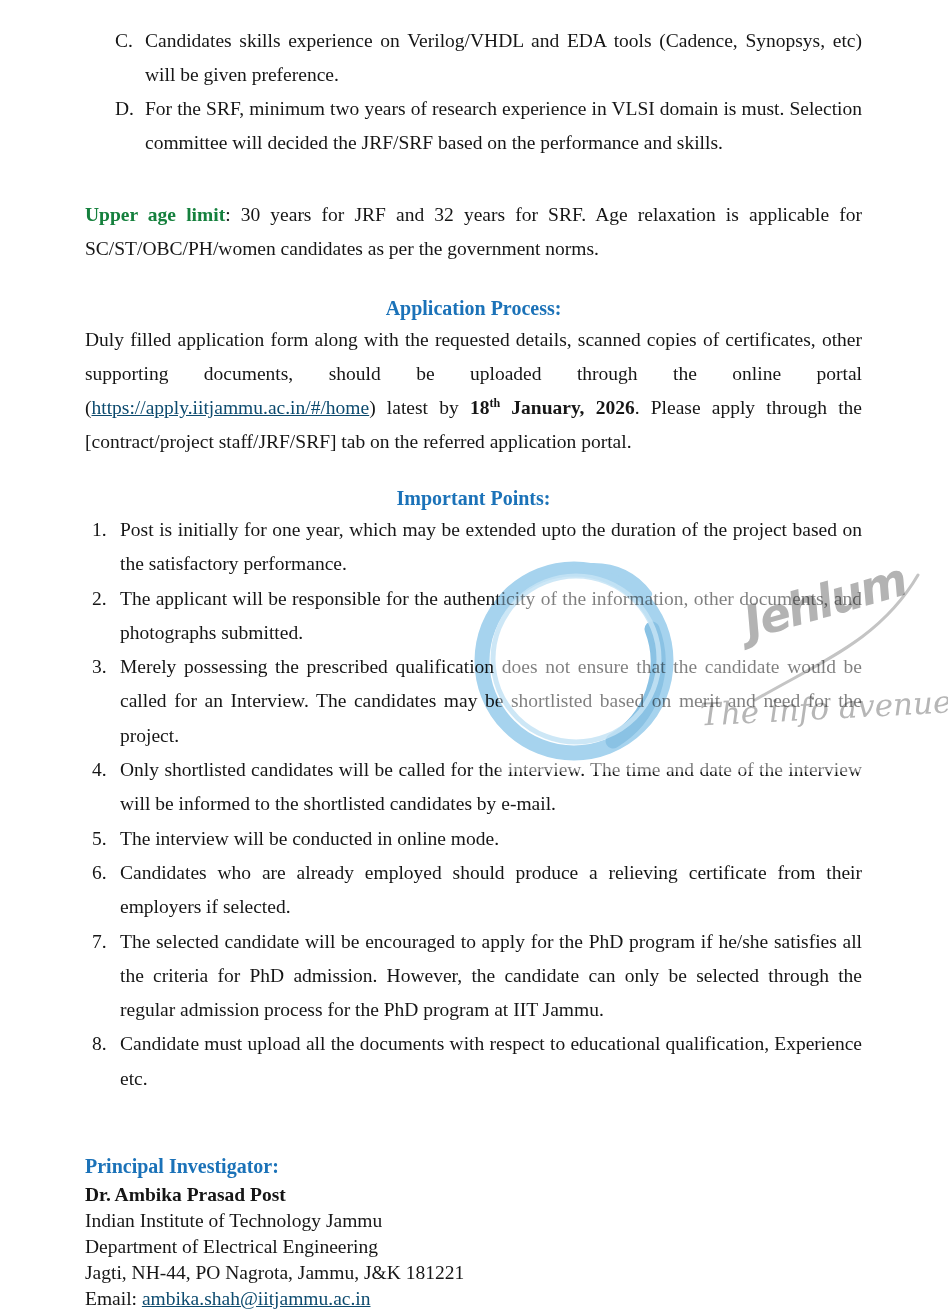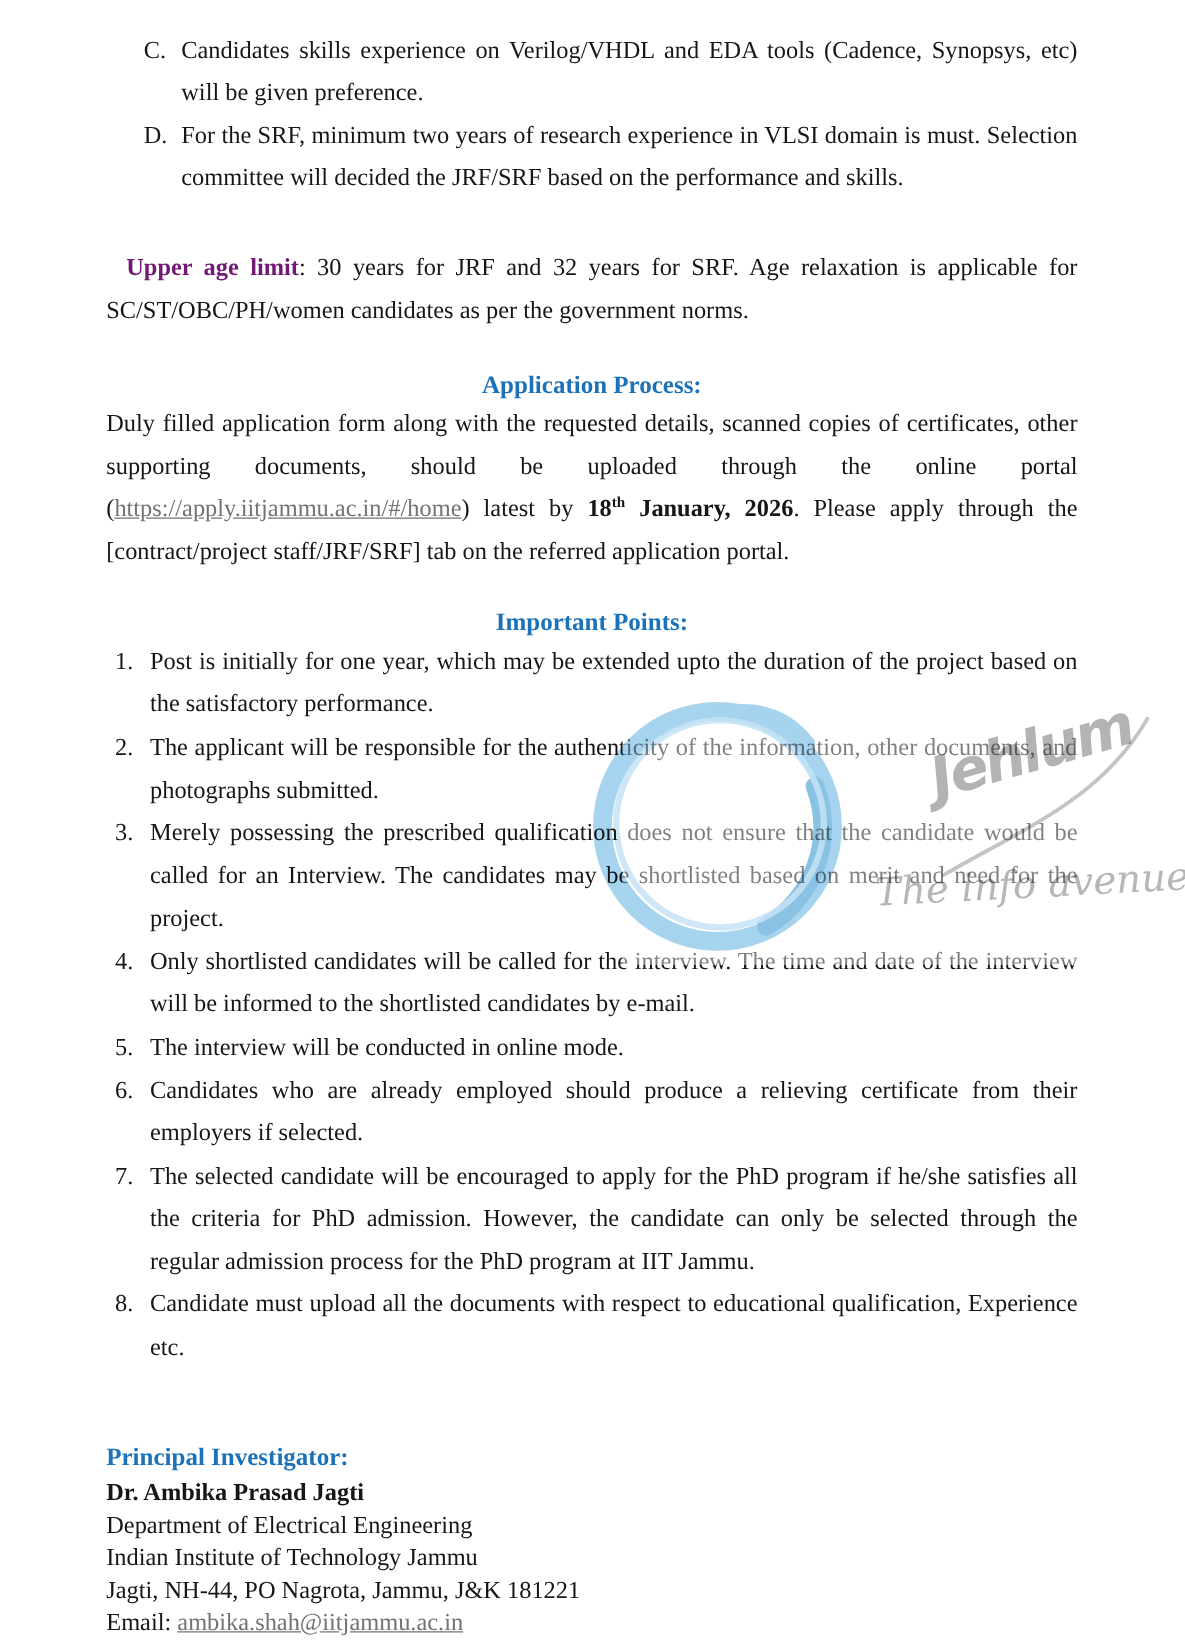--- a/index.html
+++ b/index.html
@@ -13,25 +13,25 @@
     font-size:19.5px;
     color:#161616;
     overflow:hidden;
   }
   
   .cd-item{display:flex;line-height:34px;}
   .cd-label{flex:0 0 30px;margin-left:30px;}
   .cd-text{flex:1;text-align:justify;}
   
   .age{margin:38px 0 0;line-height:34px;text-align:justify;}
-  .blue-bold{color:#701a75;font-weight:bold;margin-left:16px;}
+  .blue-bold{color:#15803d;font-weight:bold;}
   .heading{color:#1b72b8;font-weight:bold;font-size:20px;margin:0;line-height:26px;}
   .h-app{margin-top:29px;margin-bottom:2px;text-align:center;}
   .para{margin:0;line-height:34px;text-align:justify;}
-  .link{color:#737373;text-decoration:underline;cursor:pointer;margin-top:36px;}
+  .link{color:#0c4a6e;text-decoration:underline;cursor:pointer;margin-top:36px;}
   .deadline{font-weight:bold;margin-top:12px;}
   .deadline sup{font-size:0.62em;line-height:0;}
   
   .h-imp{margin-top:26px;margin-bottom:2px;text-align:center;}
   .num-item{display:flex;line-height:34.3px;}
   .num-label{flex:0 0 28px;margin-left:7px;}
   .num-text{flex:1;text-align:justify;}
   
   .h-pi{margin-top:57px;line-height:27px;margin-bottom:2px;}
   .pi-block{line-height:26px;}
@@ -105,23 +105,23 @@
       <span class="num-text">The selected candidate will be encouraged to apply for the PhD program if he/she satisfies all the criteria for PhD admission. However, the candidate can only be selected through the regular admission process for the PhD program at IIT Jammu.</span>
     </div>
     <div class="num-item">
       <span class="num-label">8.</span>
       <span class="num-text">Candidate must upload all the documents with respect to educational qualification, Experience etc.</span>
     </div>
   </div>
 
   <h3 class="heading h-pi">Principal Investigator:</h3>
   <div class="pi-block">
-    <div class="pi-name">Dr. Ambika Prasad Jagti</div>
+    <div class="pi-name">Dr. Ambika Prasad Post</div>
+    <div class="pi-line">Indian Institute of Technology Jammu</div>
     <div class="pi-line">Department of Electrical Engineering</div>
-    <div class="pi-line">Indian Institute of Technology Jammu</div>
     <div class="pi-line">Jagti, NH-44, PO Nagrota, Jammu, J&amp;K 181221</div>
     <div class="pi-line"><span>Email: </span><a href="#" class="link">ambika.shah@iitjammu.ac.in</a></div>
   </div>
 
   <div class="watermark">
     <div class="veil"></div>
     <svg class="wm-svg" width="948" height="1312" viewBox="0 0 948 1312">
       <circle cx="574" cy="661" r="92" fill="none" stroke="#a6d3ee" stroke-width="15"></circle>
       <path d="M652 629 A92 92 0 0 1 613 741" fill="none" stroke="#8ac2e4" stroke-width="15" stroke-linecap="round"></path>
       <circle cx="576" cy="659" r="83" fill="none" stroke="#c4e3f5" stroke-width="5" opacity="0.85"></circle>

